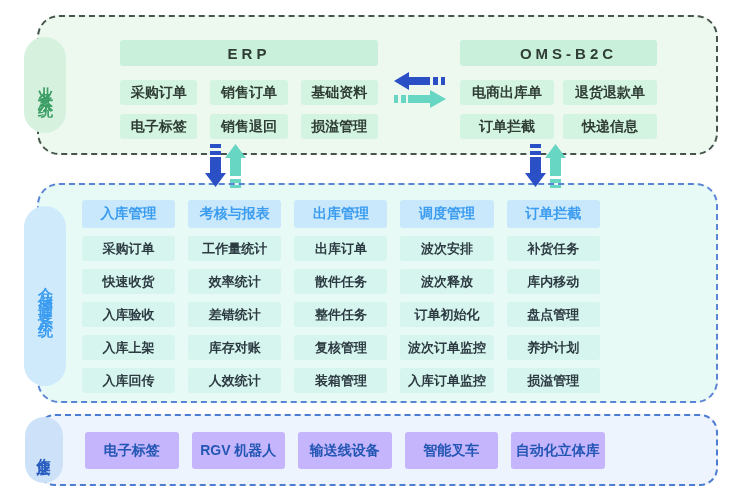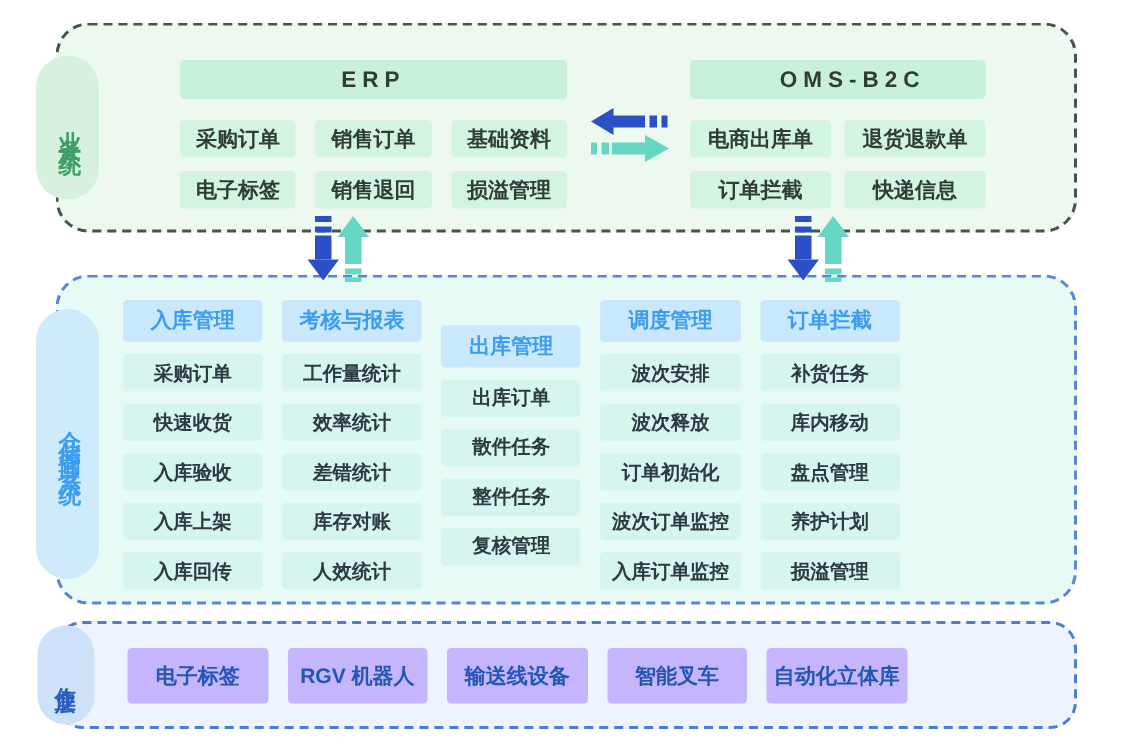--- a/index.html
+++ b/index.html
@@ -150,20 +150,21 @@
         <div class="chip aqua">库存对账</div>
         <div class="chip aqua">人效统计</div>
       </div>
 
       <div class="wms-col">
         <div class="wms-col-header">出库管理</div>
         <div class="chip aqua">出库订单</div>
         <div class="chip aqua">散件任务</div>
         <div class="chip aqua">整件任务</div>
         <div class="chip aqua">复核管理</div>
+        <div class="chip aqua">装箱管理</div>
       </div>
 
       <div class="wms-col">
         <div class="wms-col-header">调度管理</div>
         <div class="chip aqua">波次安排</div>
         <div class="chip aqua">波次释放</div>
         <div class="chip aqua">订单初始化</div>
         <div class="chip aqua">波次订单监控</div>
         <div class="chip aqua">入库订单监控</div>
       </div>

